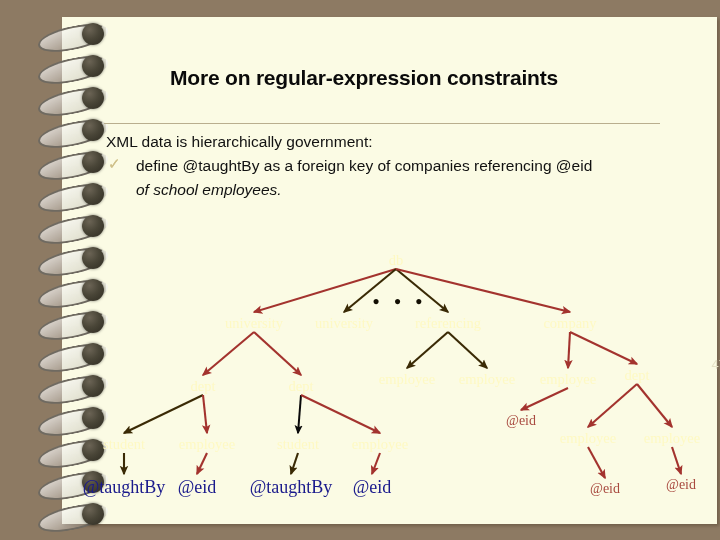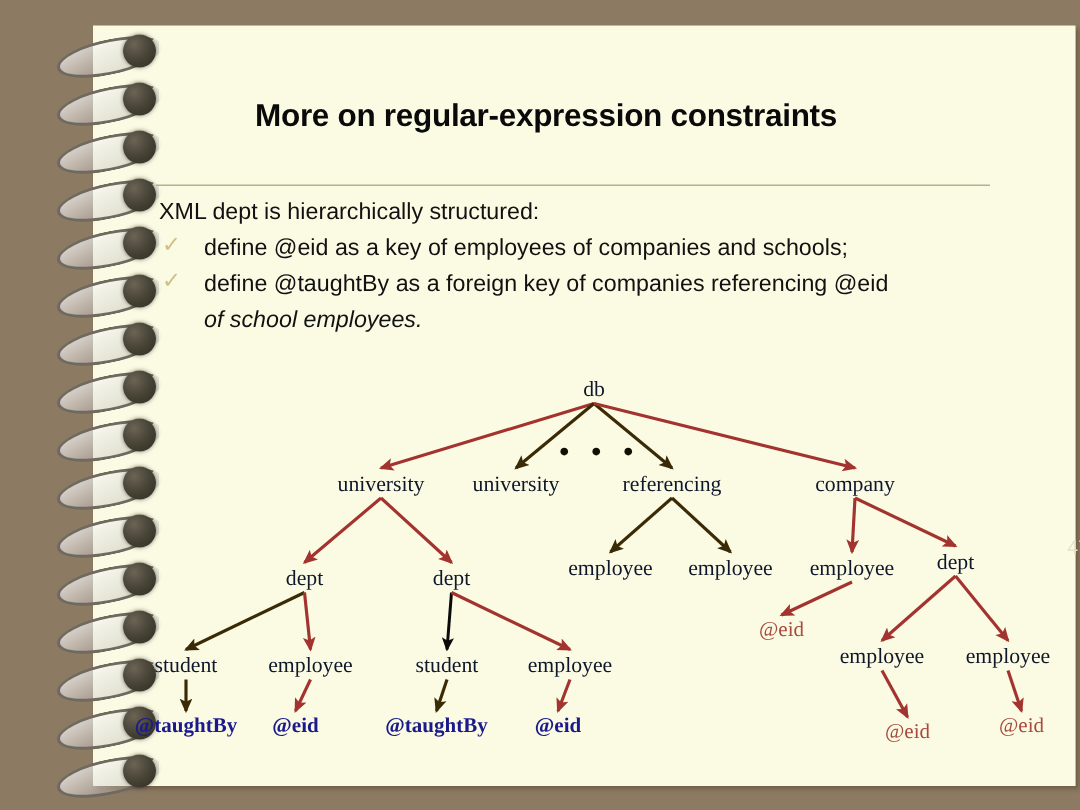--- a/index.html
+++ b/index.html
@@ -60,24 +60,24 @@
     position:absolute;left:2px;top:1px;width:16px;height:16px;
     color:#cfc08a;font-size:15px;line-height:16px;
   }
   .cont{padding-left:30px;margin:0;font-style:italic;}
   
   .tree{position:absolute;left:0;top:0;width:720px;height:540px;}
   .tree svg{position:absolute;left:0;top:0;}
   .node{
     position:absolute;
     font-family:"Liberation Serif", serif;
-    font-size:14.5px;color:#0f172a;white-space:nowrap;
+    font-size:14.5px;color:#fef9c3;white-space:nowrap;
     transform:translateX(-50%);
   }
-  .node.leaf-blue{color:#1a1a8c;font-weight:bold;font-size:14px;}
+  .node.leaf-blue{color:#1a1a8c;font-weight:normal;font-size:18px;}
   .node.leaf-red{color:#a8493f;font-size:14px;}
   .ellipsis{
     position:absolute;transform:translateX(-50%);
     font-family:"Liberation Serif", serif;font-size:19px;
     color:#120e02;letter-spacing:5px;font-weight:bold;
   }
   .slideno{
     position:absolute;right:14px;bottom:22px;
     font-family:"Liberation Sans", sans-serif;font-size:13px;
     color:#e6e2c6;
@@ -155,25 +155,24 @@
       <div class="ring" style="top:502px">
         <div class="wire"></div>
         <div class="bead"></div>
       </div>
     </div>
 
   <div class="title">More on regular-expression constraints</div>
   <div class="rule"></div>
 
   <div class="body">
-    <p class="lead">XML dept is hierarchically structured:</p>
+    <p class="lead">XML data is hierarchically government:</p>
 
     <div class="bullet">
       <span class="chk">✓</span>
-      <span>define @eid as a key of employees of companies and schools;</span>
     </div>
 
     <div class="bullet">
       <span class="chk">✓</span>
       <span>define @taughtBy as a foreign key of companies referencing @eid</span>
     </div>
 
     <p class="cont">of school employees.</p>
   </div>
 

